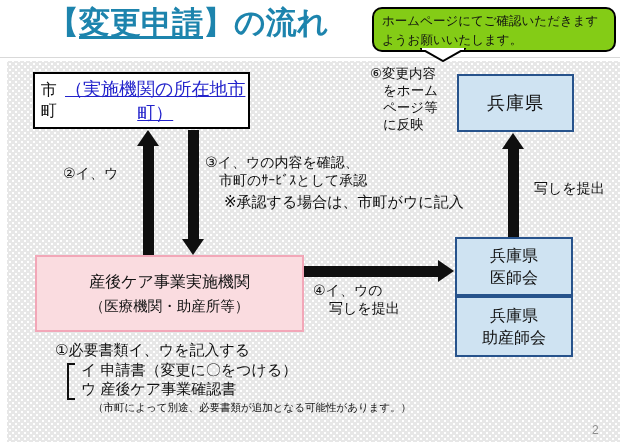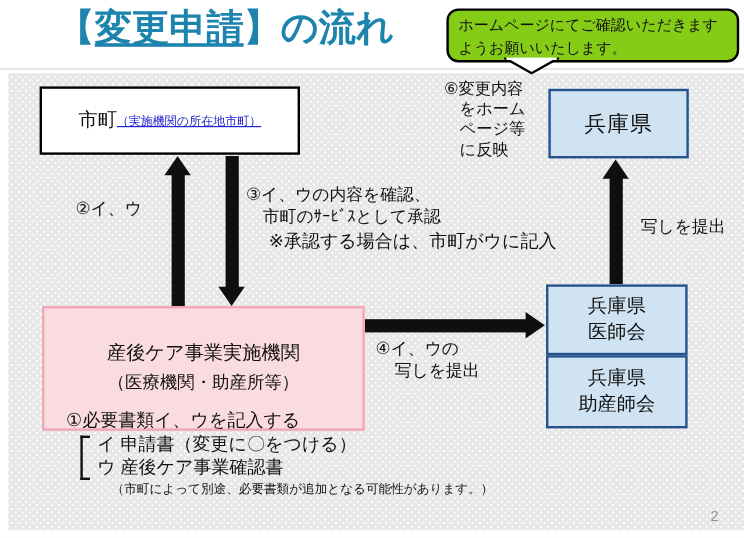--- a/index.html
+++ b/index.html
@@ -38,23 +38,23 @@
   .box{
     position:absolute; box-sizing:border-box;
     display:flex; flex-direction:column; align-items:center; justify-content:center;
     text-align:center; z-index:3;
   }
   .box-white{ background:#fff; border:2px solid #000; }
   .box-blue{ background:var(--box-blue-fill,#cfe3f2); border:2px solid var(--box-blue-border,#27538c); }
   .box-pink{ background:var(--box-pink-fill,#fadce0); border:2px solid var(--box-pink-border,#f2a7b8); }
   .municipality{ left:33px; top:72px; width:217px; height:57px; flex-direction:row; }
   .municipality .nm{ font-size:16px; }
-  .municipality .lk{ font-size:10px; color:var(--link-blue,#2323cb); text-decoration:underline; cursor:pointer;text-align:center; }
+  .municipality .lk{ font-size:18px; color:var(--link-blue,#2323cb); text-decoration:underline; cursor:pointer;text-align:center; }
   .prefecture{ left:457px; top:74px; width:117px; height:58px; font-size:18px; letter-spacing:1px; }
-  .provider{ left:35px; top:255px; width:269px; height:104px; line-height:1.55; }
+  .provider{ left:35px; top:255px; width:269px; height:77px; line-height:1.55; }
   .provider .l1{ font-size:16px; }
   .provider .l2{ font-size:14.5px;text-align:right; }
   .medical{ left:455px; top:237px; width:118px; height:59px; font-size:16px; line-height:1.35; }
   .midwives{ left:455px; top:296px; width:118px; height:61px; font-size:16px; line-height:1.35; }
   
   .shaft{ position:absolute; background:var(--arrow-black,#0f0f0f); z-index:2; }
   .ah{ position:absolute; width:0; height:0; z-index:2; }
   .ah-up{ border-left:11px solid transparent; border-right:11px solid transparent; border-bottom:16px solid var(--arrow-black,#0f0f0f); }
   .ah-down{ border-left:11px solid transparent; border-right:11px solid transparent; border-top:16px solid var(--arrow-black,#0f0f0f); }
   .ah-right{ border-top:11px solid transparent; border-bottom:11px solid transparent; border-left:16px solid var(--arrow-black,#0f0f0f); }

